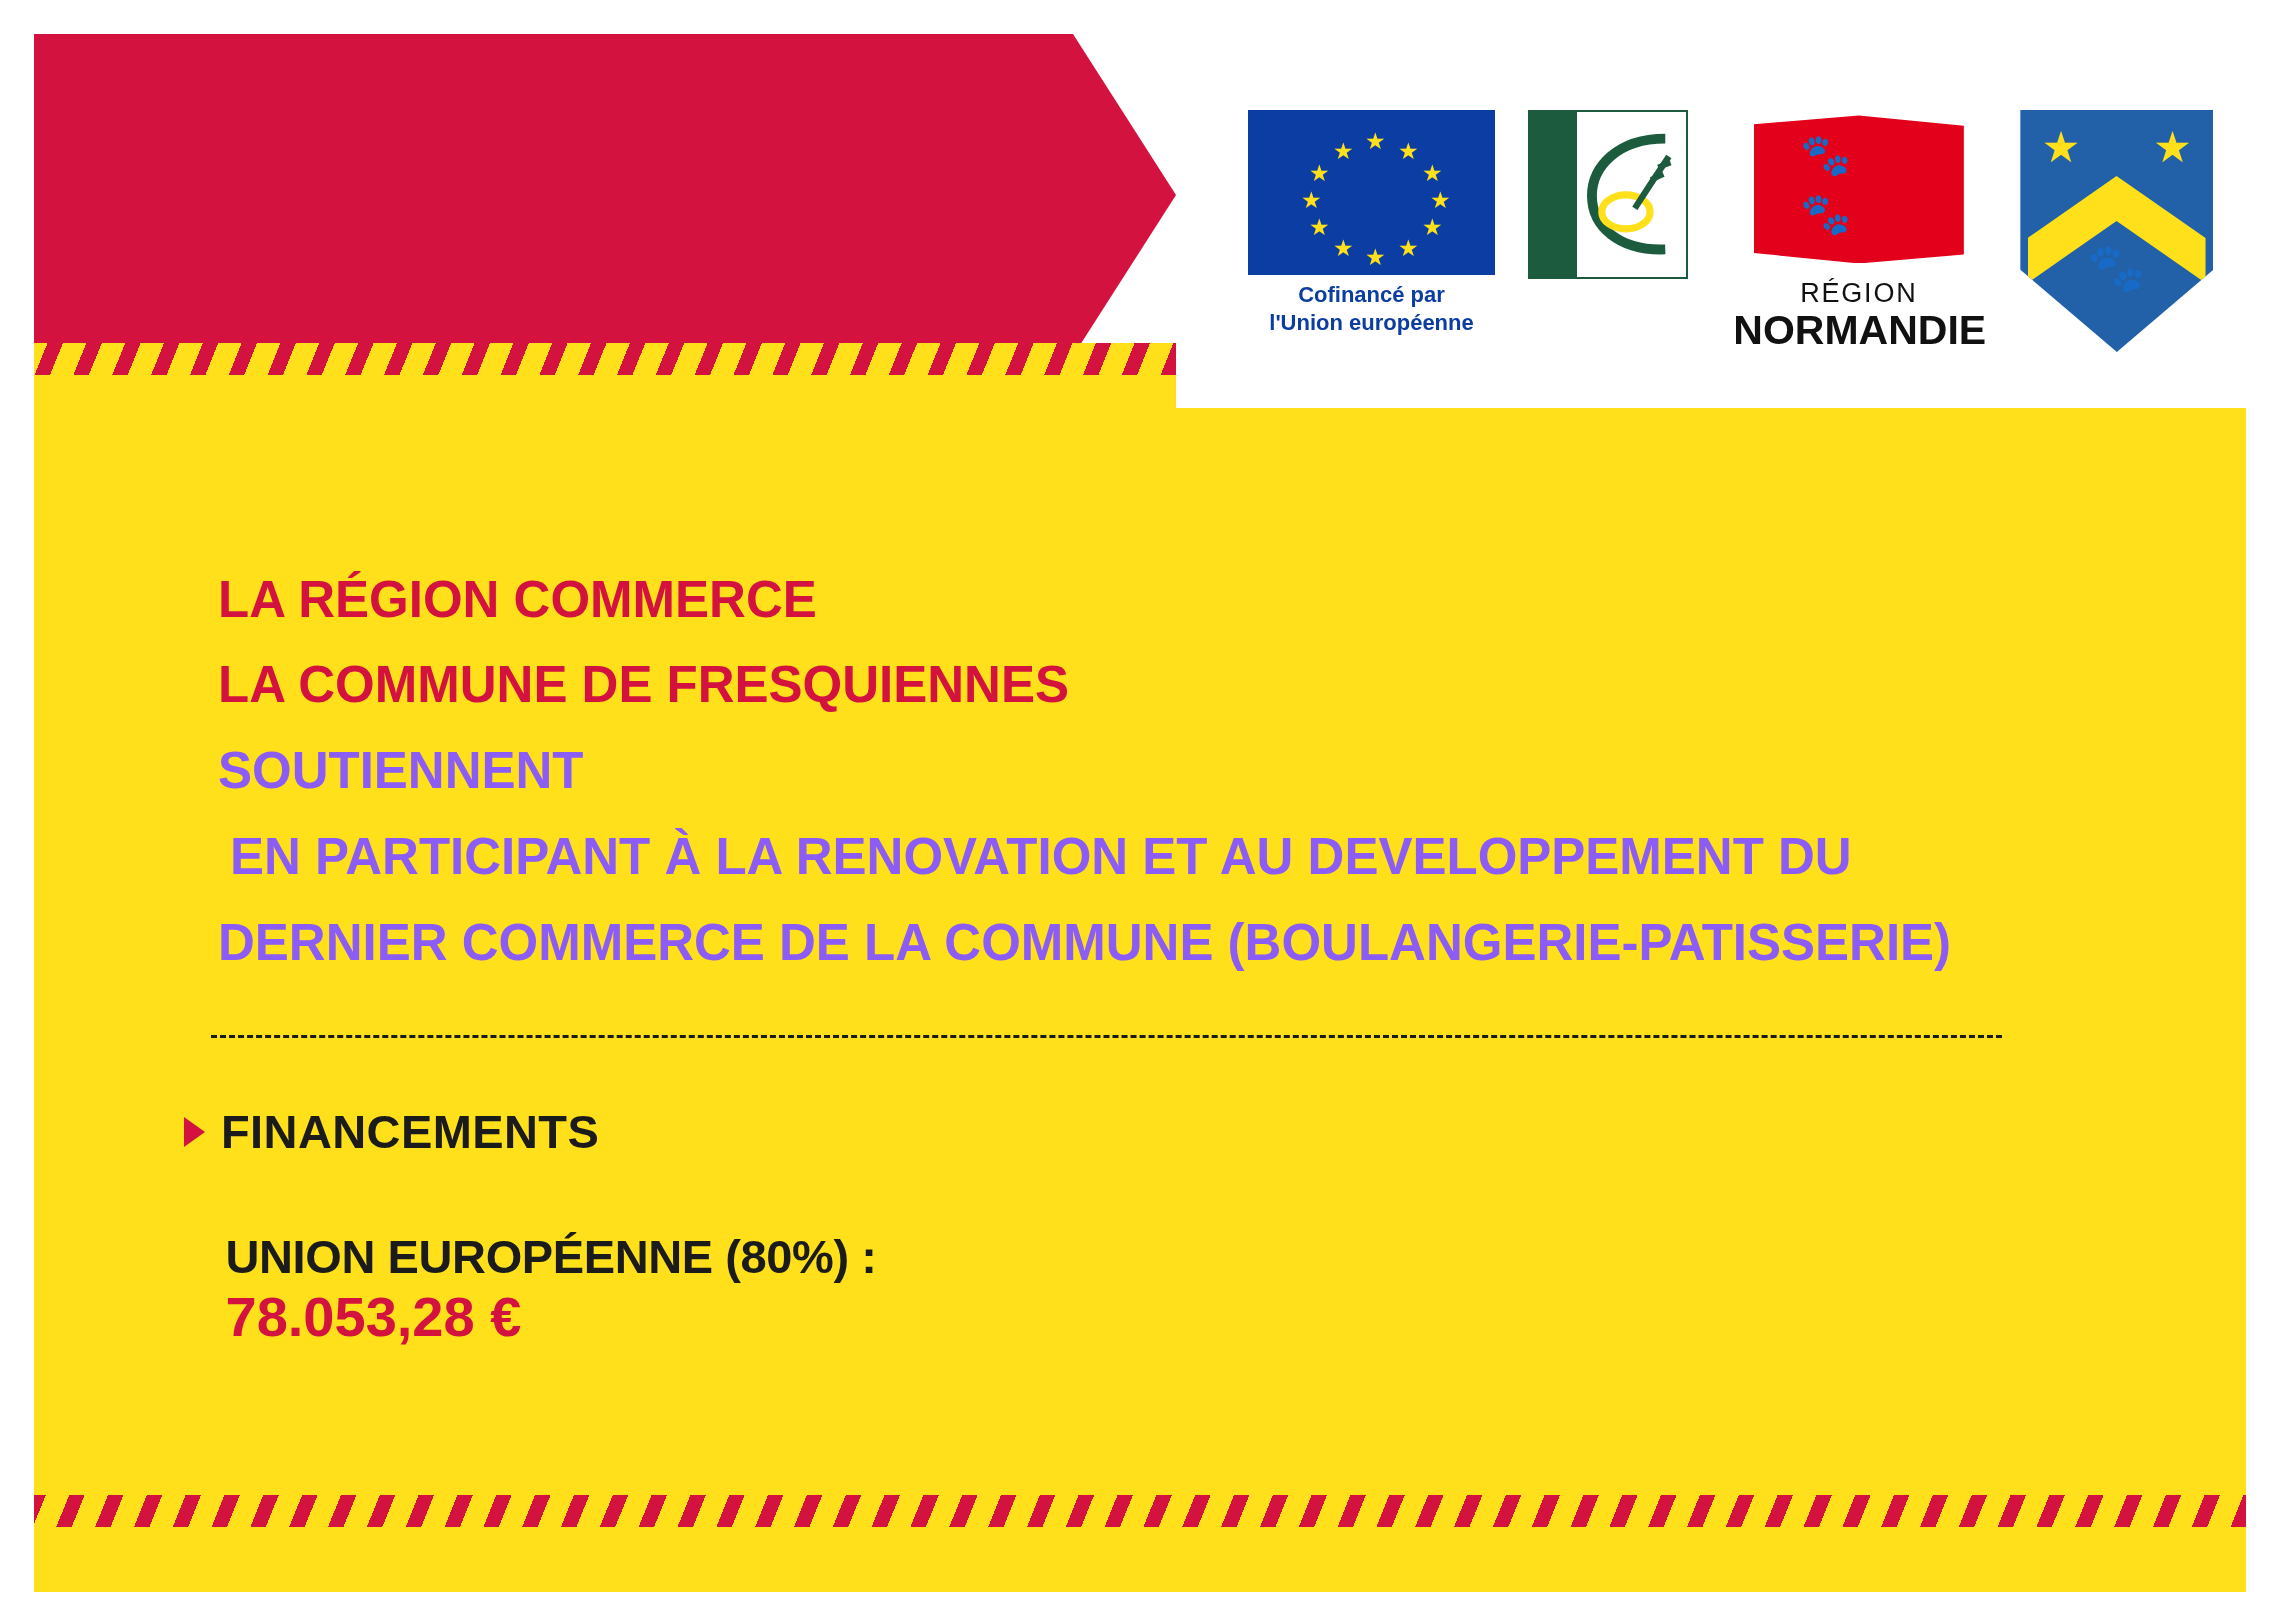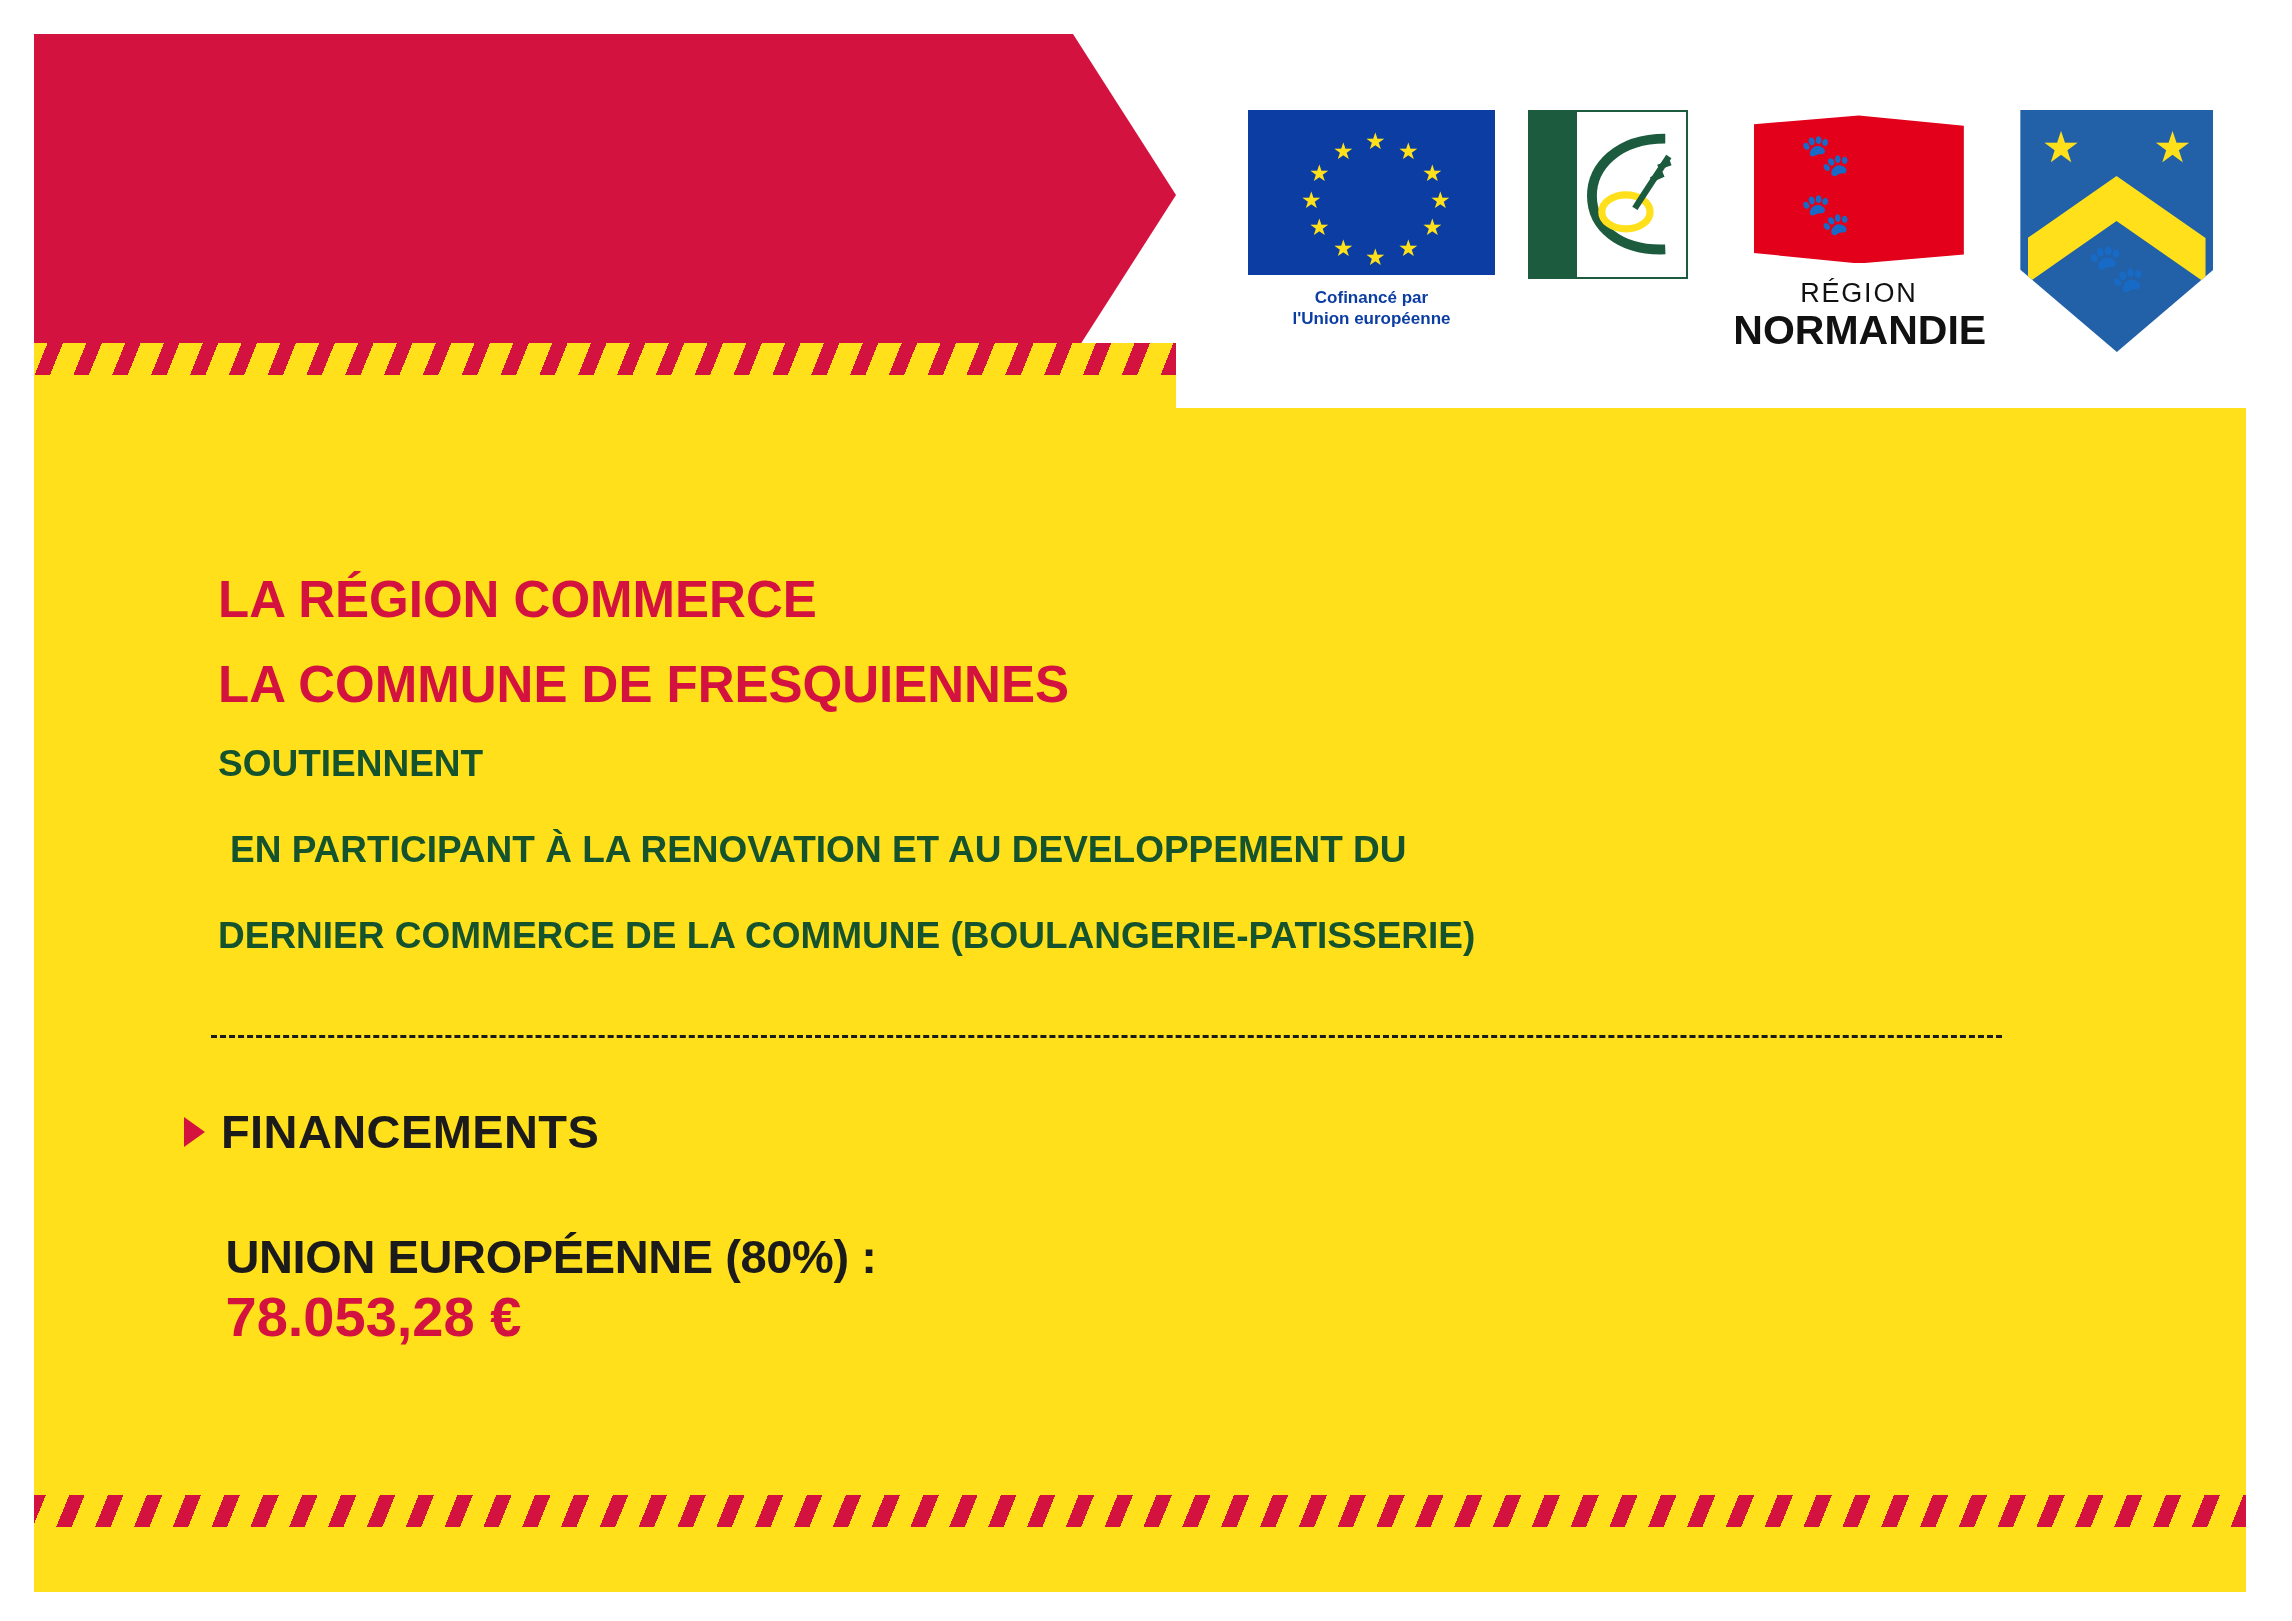--- a/index.html
+++ b/index.html
@@ -125,23 +125,23 @@
     background: #0b3da2;
     position: relative;
   }
   .eu-star {
     position: absolute;
     color: #ffe01b;
     font-size: 23px;
     line-height: 1;
   }
   .eu-caption {
-    margin-top: 12px;
+    margin-top: 6px;
     color: #0b3da2;
-    font-size: 17px;
+    font-size: 22px;
     font-weight: bold;
     line-height: 1.25;
     text-align: center;
     width: 247px;
   }
 
   
   .leader-block {
     width: 166px;
     margin-right: 41px;
@@ -255,23 +255,23 @@
     position: absolute;
     white-space: nowrap;
     line-height: 1;
   }
   .red-line {
     color: #d4123f;
     font-weight: bold;
     font-size: 51px;
   }
   .dark-line {
-    color: #14532d;
-    font-weight: bold;
-    font-size: 37px;
+    color: #8b5cf6;
+    font-weight: bold;
+    font-size: 51px;
   }
   .l1 { left: 179px; top: 133px; }
   .l2 { left: 184px; top: 218px; }
   .l3 { left: 184px; top: 303px; }
   .l4 { left: 184px; top: 389px; }
   .l5 { left: 196px; top: 475px; }
   .l6 { left: 184px; top: 561px; }
 
   .dashed-rule {
     position: absolute;

